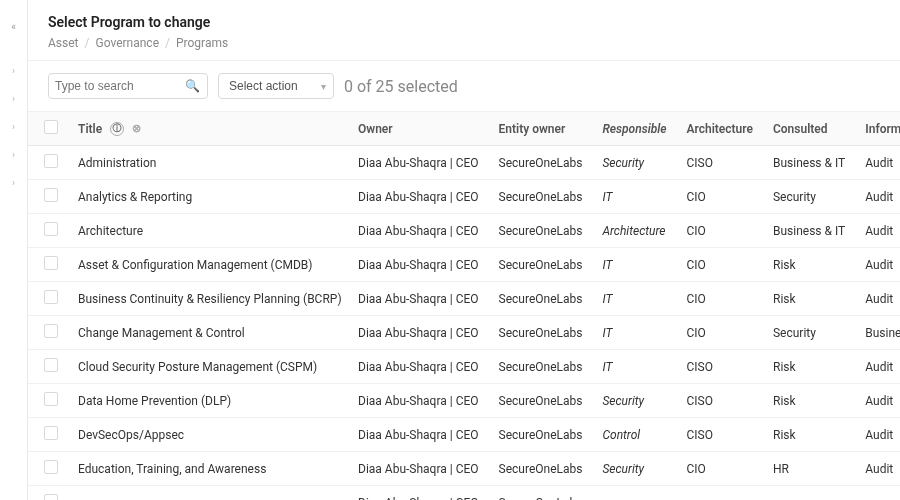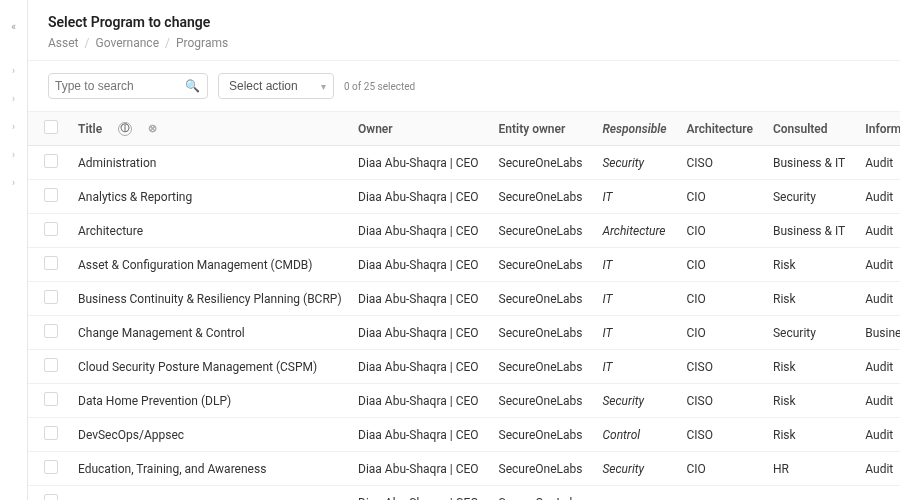--- a/index.html
+++ b/index.html
@@ -133,21 +133,21 @@
     .select-chevron {
       position: absolute;
       right: 8px;
       top: 50%;
       transform: translateY(-50%);
       color: #aaa;
       font-size: 10px;
       pointer-events: none;
     }
     .selected-count {
-      font-size: 10px;
+      font-size: 16px;
       color: #888;
     }
 
     
     .table-wrap {
       flex: 1;
       overflow-y: auto;
       overflow-x: hidden;
     }
     table {
@@ -198,21 +198,21 @@
     .owner-col { min-width: 140px; }
     .entity-col { min-width: 100px; }
     .resp-col { min-width: 80px; font-style: italic; }
     .acc-col { min-width: 80px; }
     .cons-col { min-width: 90px; }
     .inf-col { min-width: 70px; }
 
     .th-icons {
       display: inline-flex;
       align-items: center;
-      gap: 16px;
+      gap: 8px;
     }
     .icon-circle {
       width: 14px;
       height: 14px;
       border-radius: 50%;
       border: 1px solid #aaa;
       display: inline-flex;
       align-items: center;
       justify-content: center;
       font-size: 9px;

